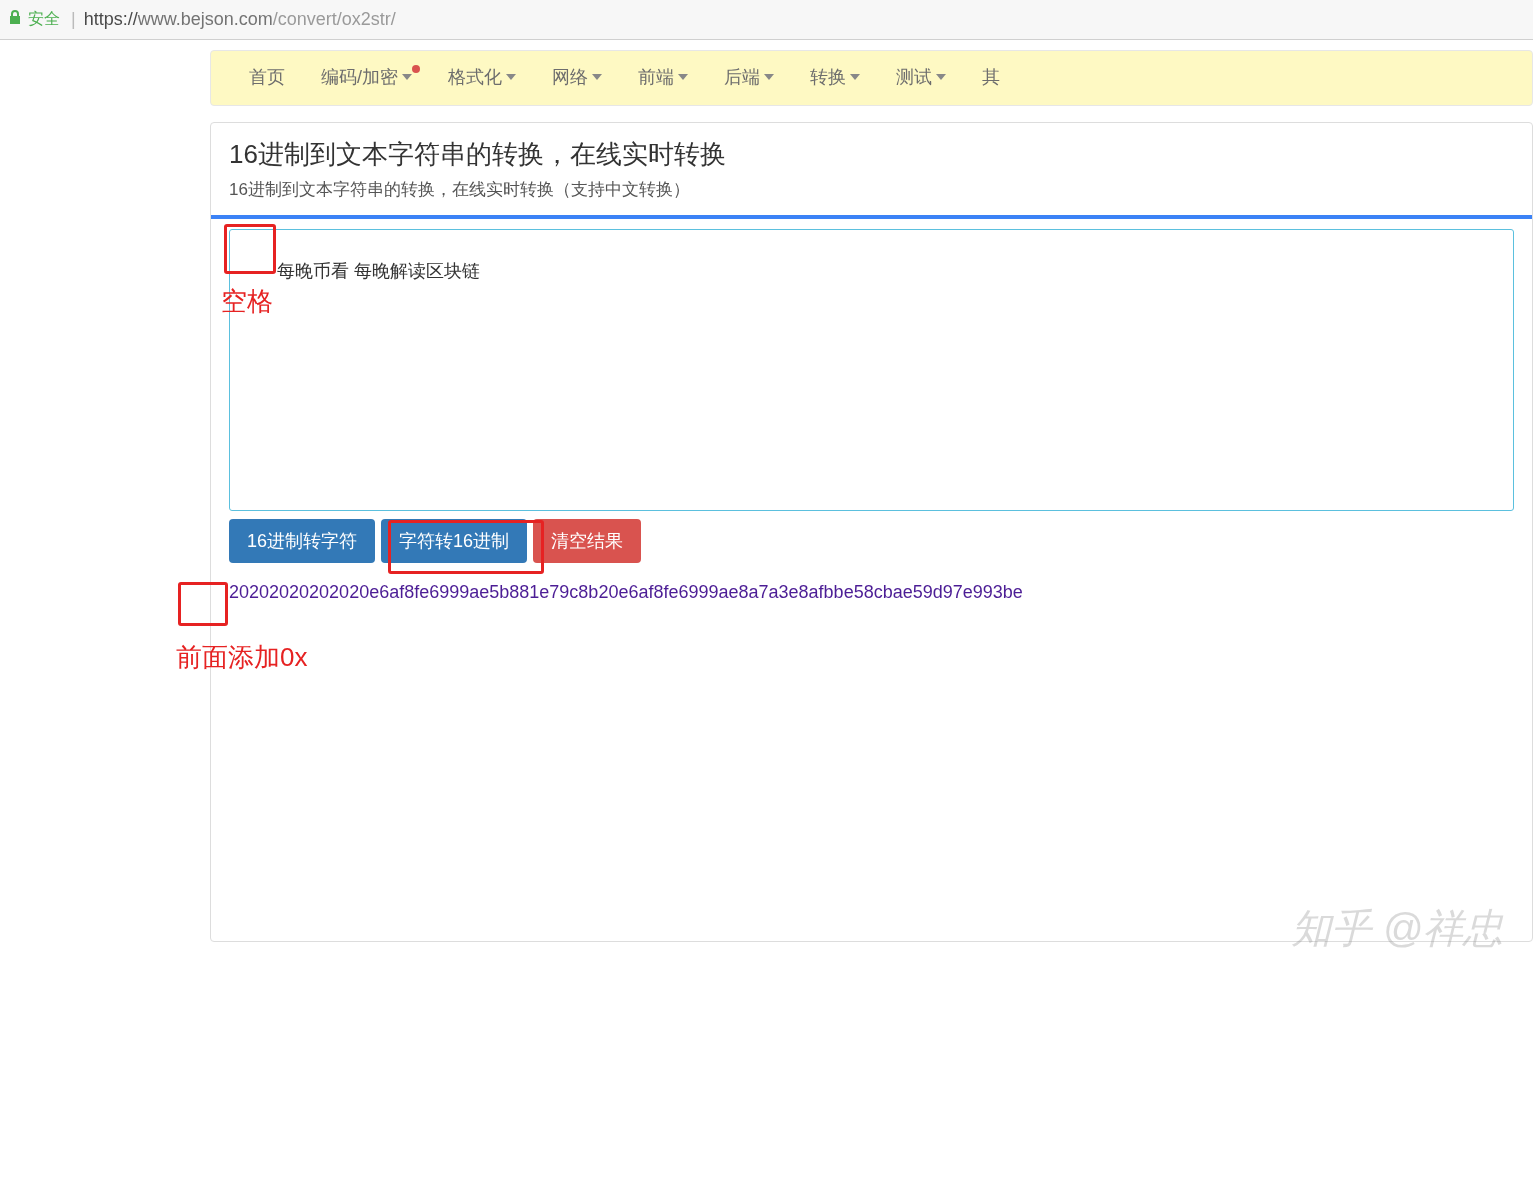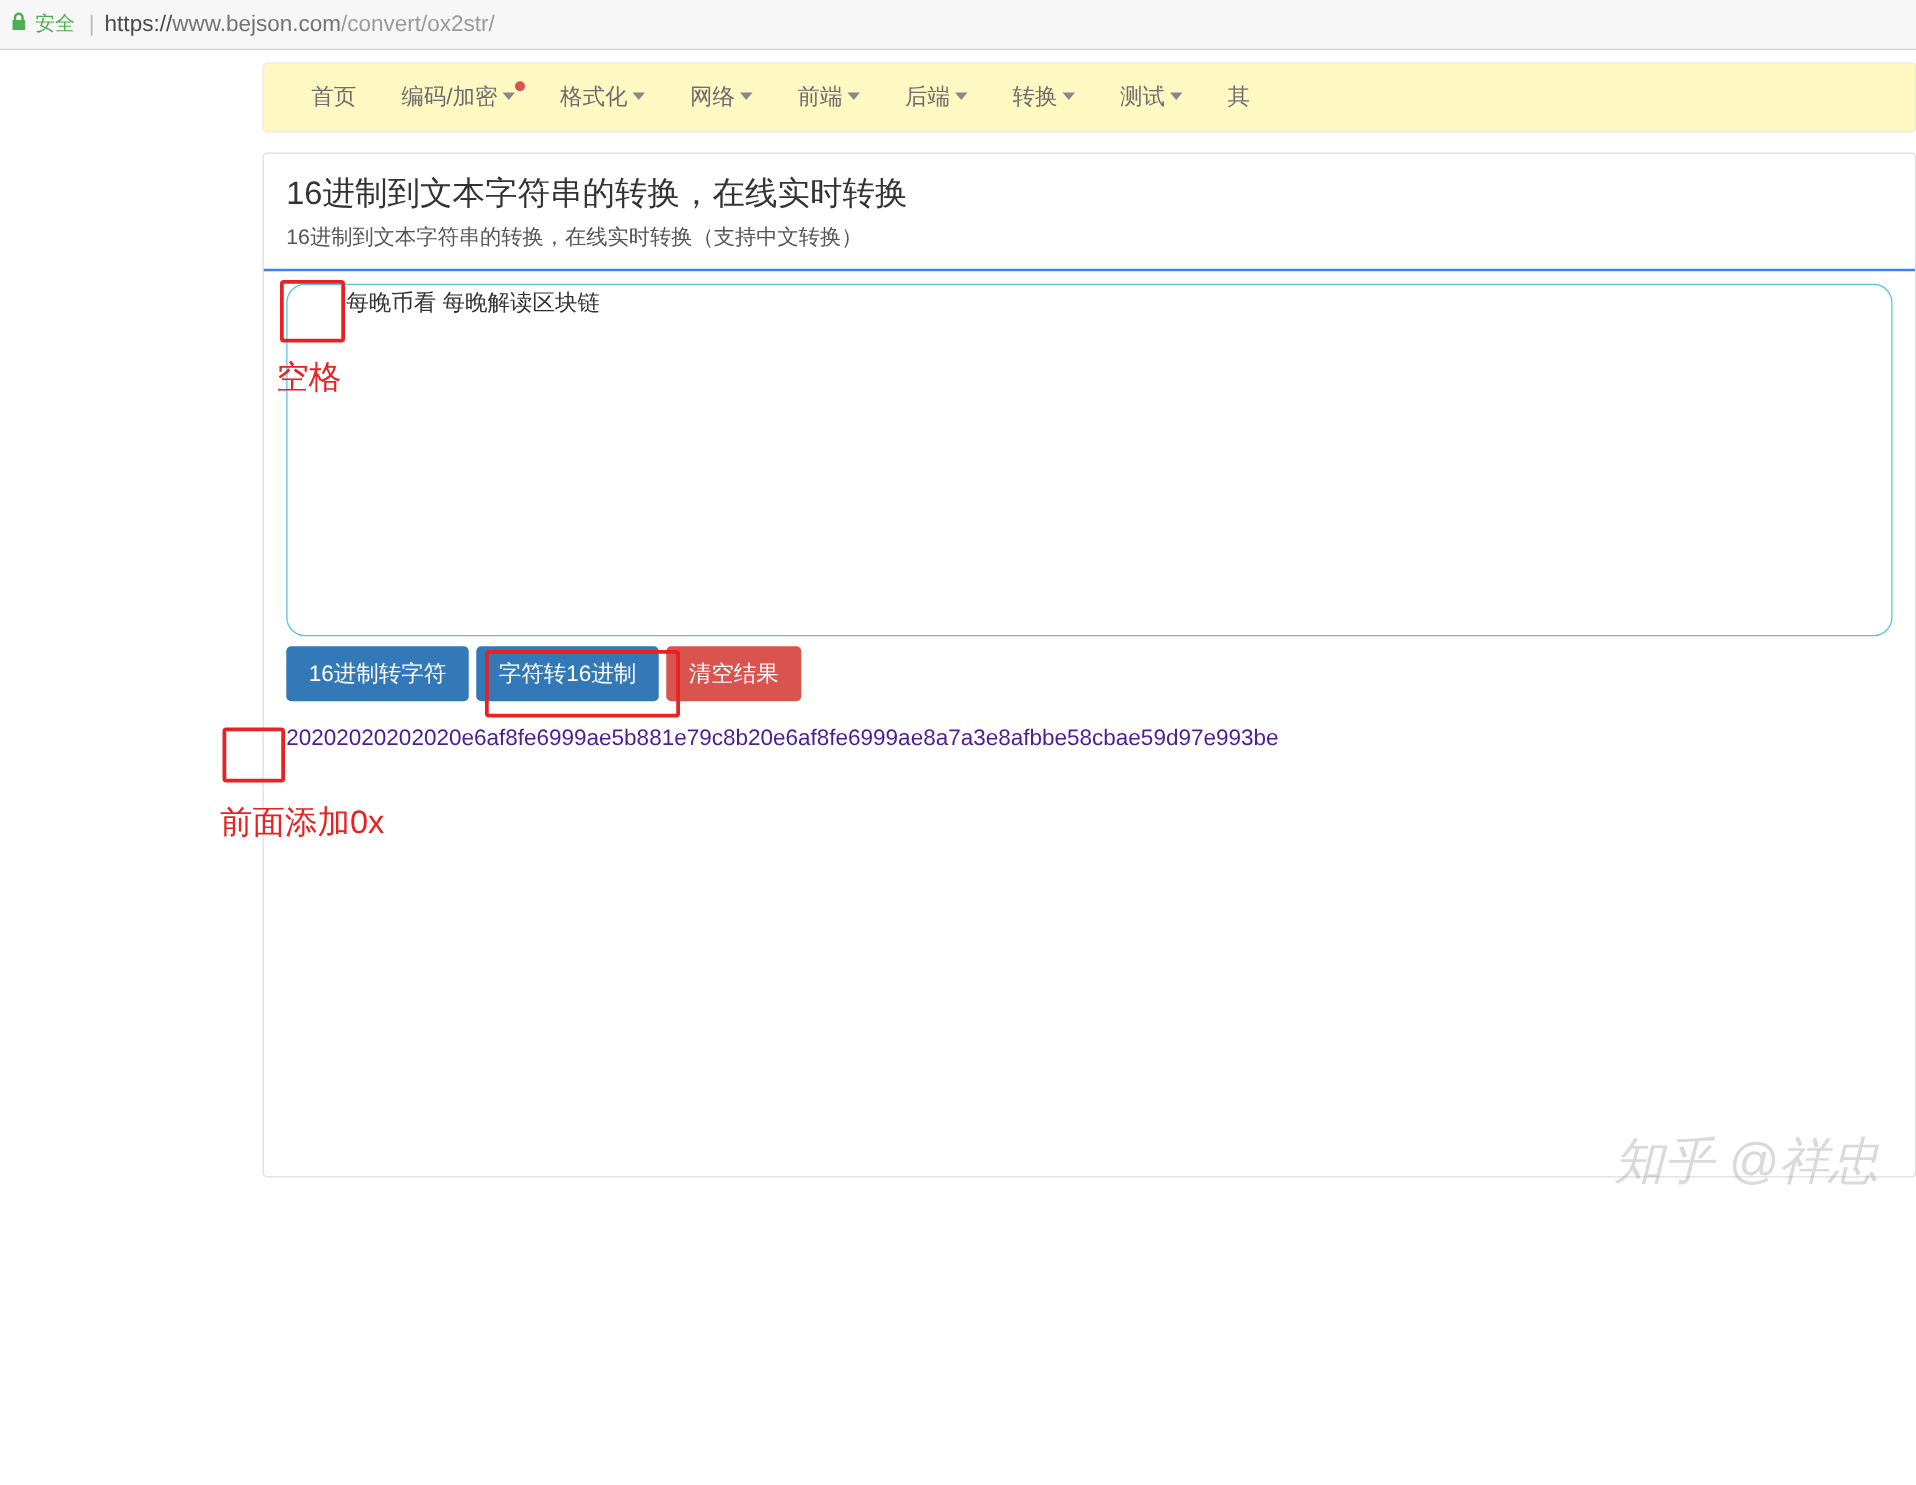--- a/index.html
+++ b/index.html
@@ -96,41 +96,41 @@
   .panel {
     border: 1px solid #ddd;
     border-radius: 4px;
     margin-top: 16px;
     position: relative;
     min-height: 820px;
     overflow: visible;
   }
   .panel-header {
     padding: 14px 18px 14px 18px;
-    border-bottom: 2px solid #3b82f6;
+    border-bottom: 4px solid #3b82f6;
   }
   .panel-header h1 {
     font-size: 26px;
     font-weight: 500;
     color: #333;
     margin-bottom: 6px;
   }
   .panel-header p {
     font-size: 17px;
     color: #555;
   }
 
   
   .input-area {
     margin: 10px 18px 0 18px;
     border: 1px solid #5bc0de;
-    border-radius: 15px;
+    border-radius: 3px;
     width: calc(100% - 36px);
     height: 282px;
-    padding: 1px 12px;
+    padding: 28px 12px;
     font-size: 18px;
     line-height: 1.5;
     resize: none;
     outline: none;
     color: #333;
     font-family: inherit;
     position: relative;
   }
   .input-area .text-content {
     white-space: pre;

